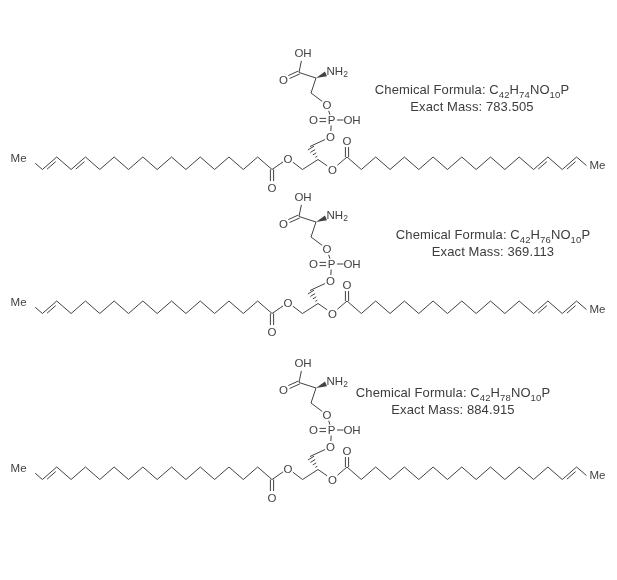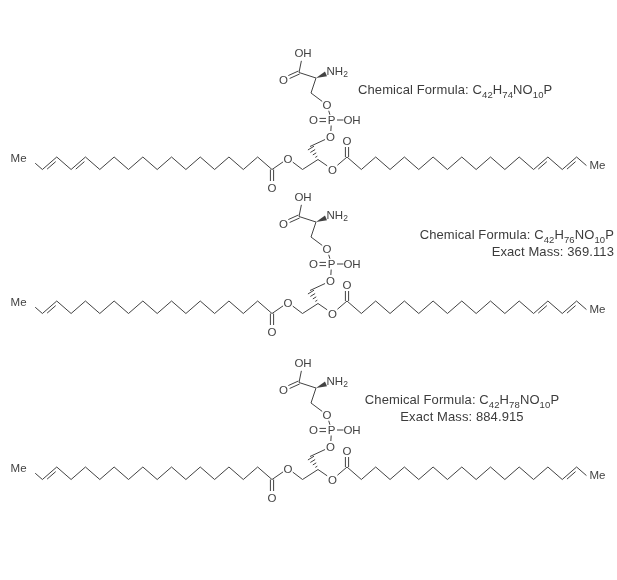--- a/index.html
+++ b/index.html
@@ -257,27 +257,28 @@
         <line x1="519.20" y1="467.00" x2="533.55" y2="479.50" stroke="#424242" stroke-width="1"></line>
         <line x1="533.55" y1="479.50" x2="547.90" y2="467.00" stroke="#424242" stroke-width="1"></line>
         <line x1="547.90" y1="467.00" x2="562.25" y2="479.50" stroke="#424242" stroke-width="1"></line>
         <line x1="562.25" y1="479.50" x2="576.60" y2="467.00" stroke="#424242" stroke-width="1"></line>
         <line x1="566.96" y1="479.11" x2="575.57" y2="471.61" stroke="#424242" stroke-width="1"></line>
         <line x1="576.60" y1="467.00" x2="586.43" y2="475.56" stroke="#424242" stroke-width="1"></line>
         <text x="589.5" y="479.3" text-anchor="start" font-size="11.5" fill="#424242" font-family="Liberation Sans, sans-serif">Me</text>
       </g>
     </svg>
 
-  <div class="annot" id="annot-0" style="left:358px;top:81px;width:228px;">
+  <div class="annot" id="annot-0" style="left:358px;top:81px;width:228px;text-align:center;">
     <div class="fline"><span>Chemical Formula: </span><span>C</span><sub>42</sub><span>H</span><sub>74</sub><span>NO</span><sub>10</sub><span>P</span></div>
+    <div class="mline"><span>Exact Mass: </span><span>783.505</span></div>
   </div>
 
-  <div class="annot" id="annot-1" style="left:372px;top:226px;width:242px;text-align:right;">
+  <div class="annot" id="annot-1" style="left:372px;top:226px;width:242px;text-align:center;">
     <div class="fline"><span>Chemical Formula: </span><span>C</span><sub>42</sub><span>H</span><sub>76</sub><span>NO</span><sub>10</sub><span>P</span></div>
     <div class="mline"><span>Exact Mass: </span><span>369.113</span></div>
   </div>
 
-  <div class="annot" id="annot-2" style="left:348px;top:384px;width:228px;text-align:center;margin-top:7px;">
+  <div class="annot" id="annot-2" style="left:339px;top:384px;width:228px;text-align:center;">
     <div class="fline"><span>Chemical Formula: </span><span>C</span><sub>42</sub><span>H</span><sub>78</sub><span>NO</span><sub>10</sub><span>P</span></div>
     <div class="mline"><span>Exact Mass: </span><span>884.915</span></div>
   </div>
 
 </div>
 
 </body></html>

